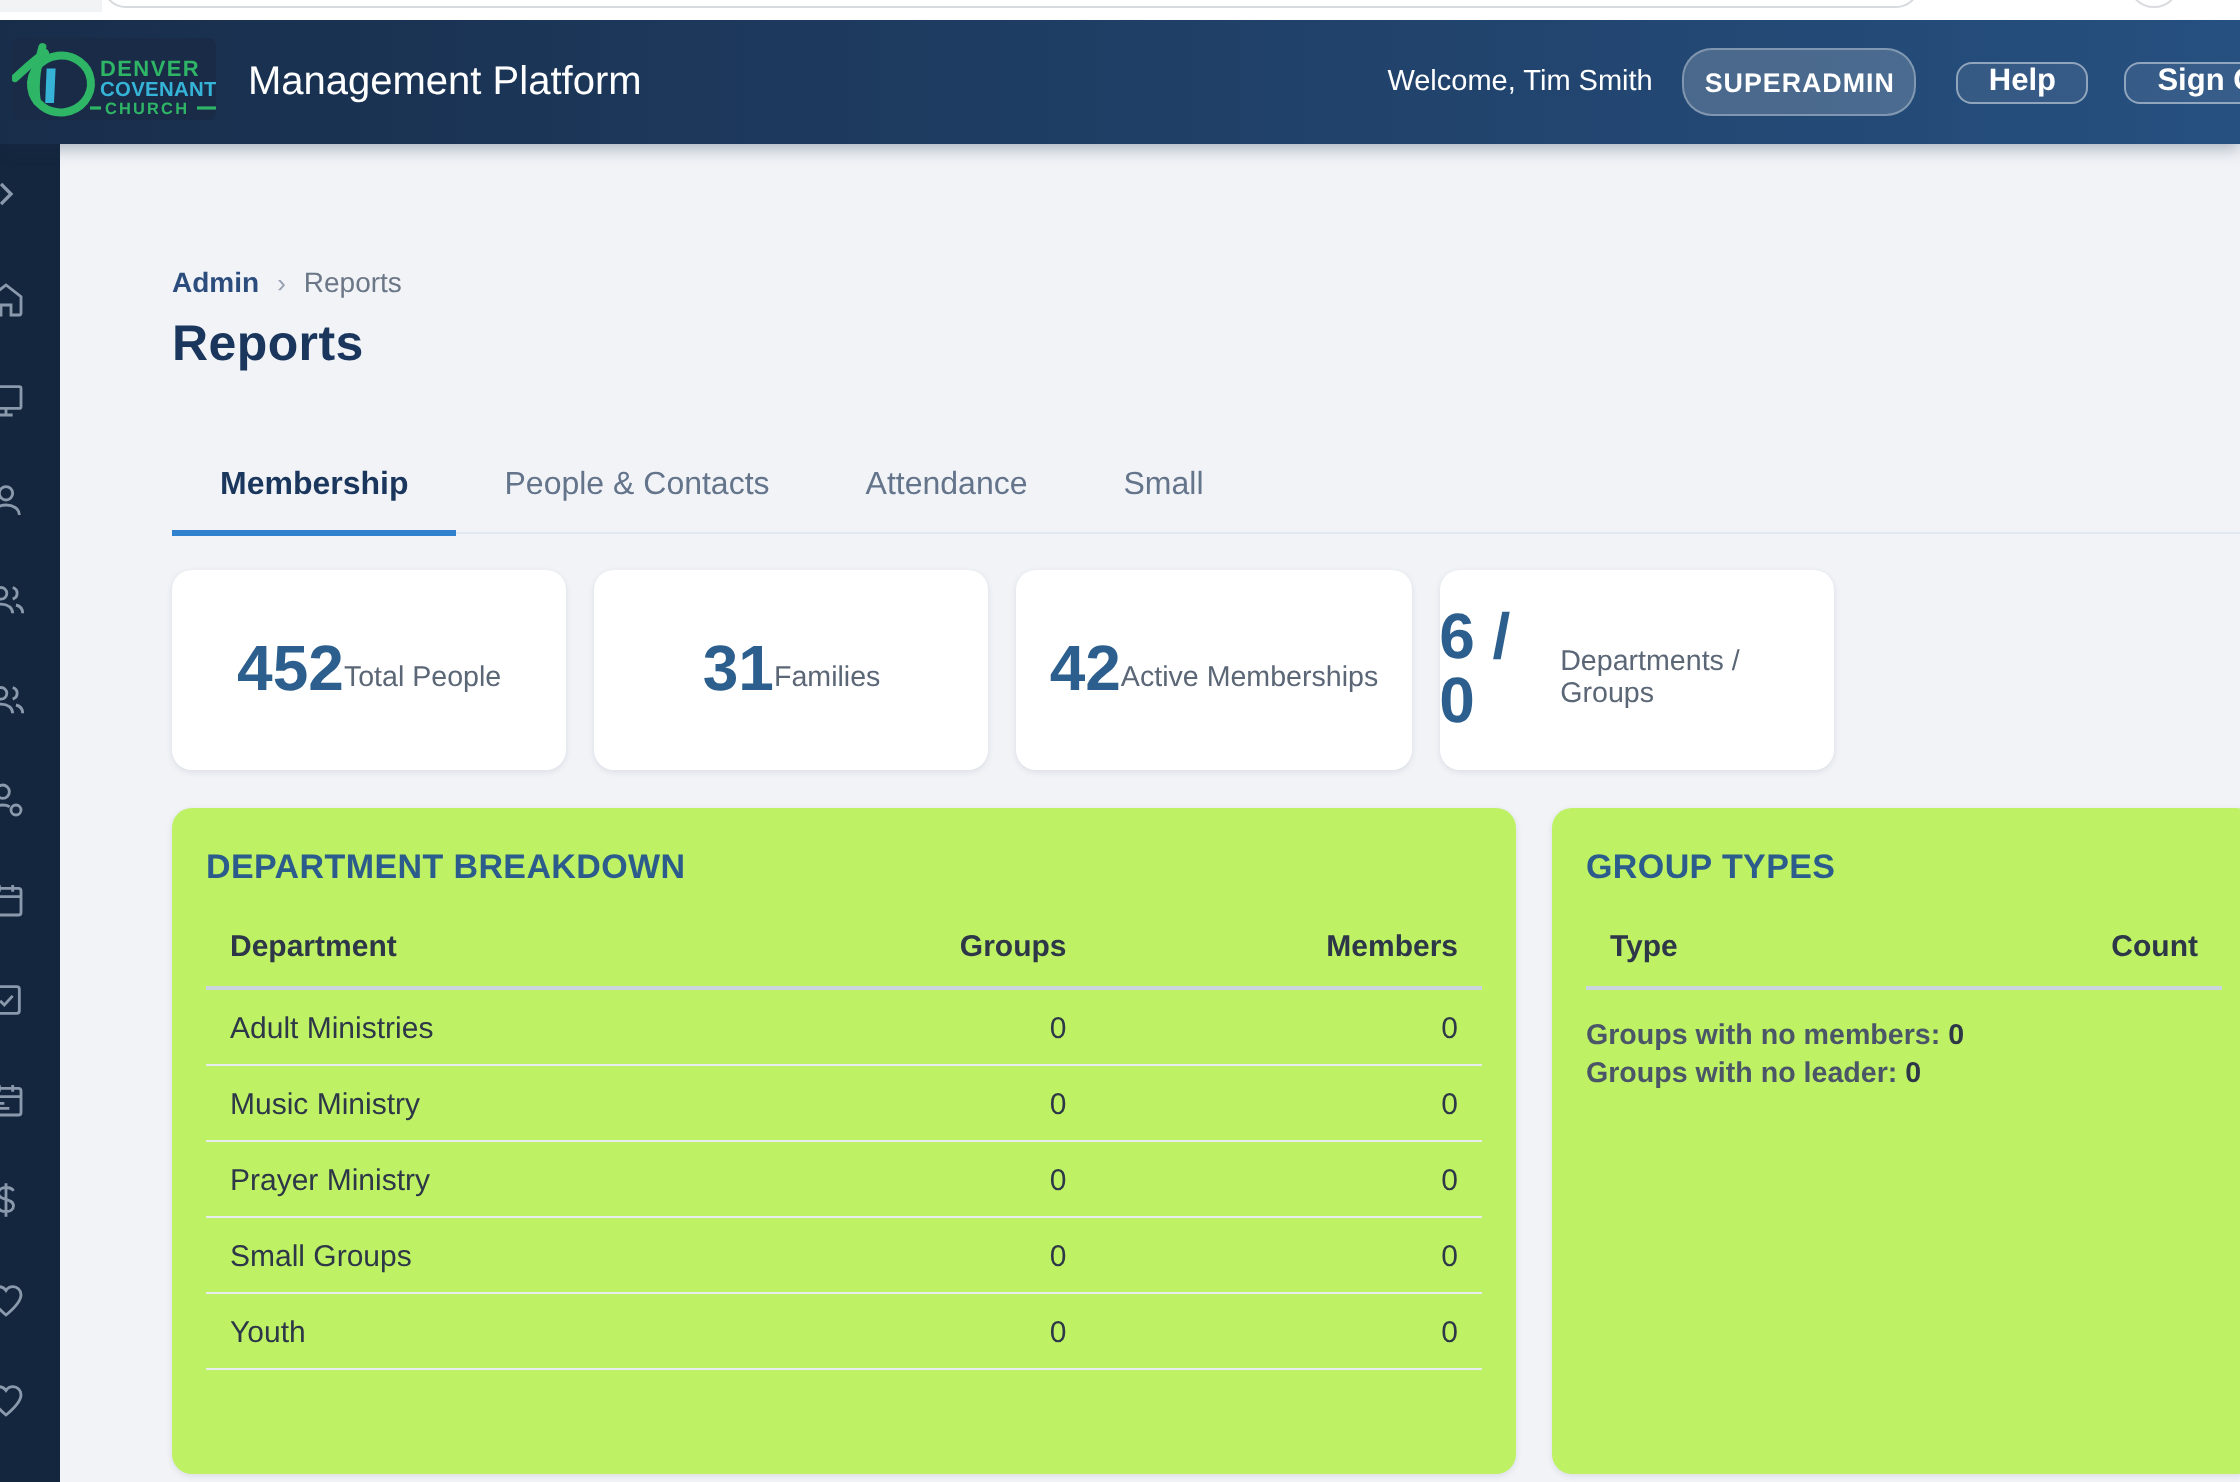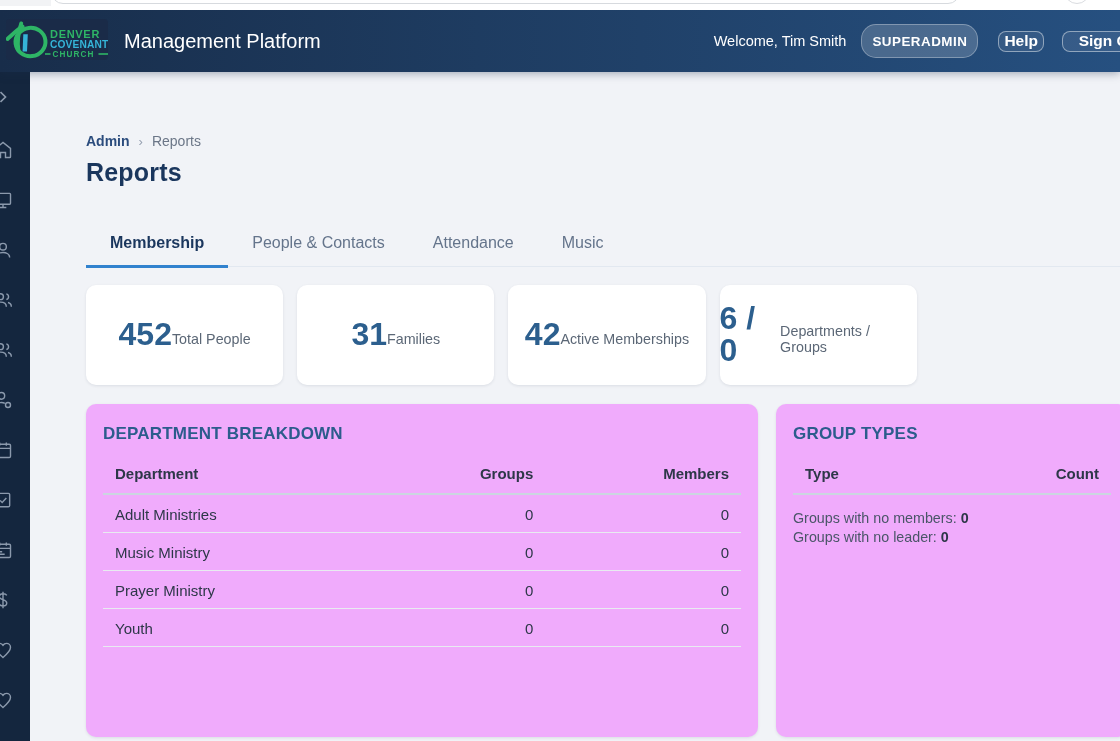--- a/index.html
+++ b/index.html
@@ -11,21 +11,21 @@
   .omni { position:absolute; left:51px; top:-30px; width:909px; height:34px; border:1px solid #d7dade; border-radius:12px; background:#fff; }
   .ext { position:absolute; left:1064px; top:-22px; width:26px; height:26px; border:1px solid #dadce0; border-radius:50%; background:#fff; }
 
   
   .header { position:absolute; left:0; top:10px; width:1120px; height:62px; background:linear-gradient(to right,#182d4a,#265080); z-index:40; box-shadow:0 2px 8px rgba(25,45,75,0.35); }
   .logo { position:absolute; left:6px; top:9px; width:102px; height:41px; background:#1a2b48; border-radius:4px; }
   .brand { position:absolute; left:124px; top:0; height:62px; display:flex; align-items:center; color:#fff; font-size:20px; font-weight:normal; }
   .hright { position:absolute; right:-40px; top:0; height:62px; display:flex; align-items:center; }
   .welcome { color:#fff; font-size:14.5px; }
   .pill { margin-left:15px; height:30px; padding:16px 10px; display:flex; align-items:center; border-radius:15px; background:rgba(255,255,255,0.18); border:1px solid rgba(255,255,255,0.3); color:#fff; font-size:13.4px; font-weight:bold; letter-spacing:0.5px; }
-  .btn { margin-left:20px; height:21px; padding:0 5px; display:flex; align-items:center; border-radius:8px; border:1px solid rgba(255,255,255,0.45); color:#fff; font-size:15.5px; font-weight:bold; background:rgba(255,255,255,0.08); }
+  .btn { margin-left:20px; height:21px; padding:0 15px; display:flex; align-items:center; border-radius:8px; border:1px solid rgba(255,255,255,0.45); color:#fff; font-size:15.5px; font-weight:bold; background:rgba(255,255,255,0.08); }
   .btn.signout { margin-left:18px; width:98px; justify-content:center; }
 
   
   .sidebar { position:absolute; left:0; top:72px; width:30px; height:669px; background:#14263e; overflow:hidden; z-index:30; }
   .sicon { position:absolute; left:-7px; width:20px; height:20px; color:#8b99ac; }
   .sicon svg { width:20px; height:20px; display:block; }
 
   
   .content { position:absolute; left:30px; top:72px; width:1090px; height:669px; background:#f1f3f7; }
   .crumbs { position:absolute; left:56px; top:61px; font-size:14px; color:#6b7687; }
@@ -37,29 +37,29 @@
   .tabs { position:absolute; left:56px; top:148px; width:1034px; height:47px; display:flex; border-bottom:1px solid #e2e8f0; }
   .tab { padding:0 24px; display:flex; align-items:center; font-size:16px; color:#64748b; height:46px; }
   .tab.active { color:#1a365d; font-weight:bold; border-bottom:3px solid #3182ce; margin-bottom:-2px; height:48px; }
   .card { background:#fff; border-radius:10px; height:100px; box-shadow:0 1px 3px rgba(25,40,70,0.1); display:flex; flex-direction:row; align-items:center; justify-content:center; }
   .card .num { font-size:32px; font-weight:bold; color:#2c5f8e; line-height:1; margin-top:-2px; }
   .card .lbl { font-size:14.3px; color:#5b6776; margin-top:8px; }
   .cardwrap { position:absolute; left:56px; top:213px; width:1042px; display:grid; grid-template-columns:repeat(5,1fr); gap:14px; }
 
   
   .panelrow { position:absolute; left:56px; top:332px; width:1042px; display:flex; gap:18px; }
-  .panel { background:#f0abfc; border-radius:10px; box-shadow:0 1px 3px rgba(25,40,70,0.1); height:333px; padding:17px; }
+  .panel { background:#bef264; border-radius:10px; box-shadow:0 1px 3px rgba(25,40,70,0.1); height:333px; padding:17px; }
   .panel.left { width:672px; }
   .panel.right { width:352px; }
   .ptitle { font-size:17px; font-weight:bold; color:#2c5c8c; letter-spacing:0.2px; margin:3px 0 0 0; }
   table { width:100%; border-collapse:collapse; margin-top:15px; }
   th { font-size:15px; color:#2d3748; text-align:left; padding:5.5px 12px 11px; border-bottom:2px solid #cbd5e0; }
   th.r, td.r { text-align:right; }
   td { font-size:15px; color:#2d3748; padding:11.5px 12px 8.5px; border-bottom:1px solid #e8ebf0; }
-  .gstats { margin-top:14px; font-size:14.3px; color:#4a5568; line-height:19px; }
+  .gstats { margin-top:14px; font-size:14.3px; color:#4a5568; line-height:19px;font-weight:bold; }
   .gstats b { color:#2d3748; }
 </style>
 </head>
 <body>
 
 <div class="header">
   <div class="logo">
     <svg width="102" height="41" viewBox="0 0 102 41">
       <g fill="none" stroke-linecap="round">
         <ellipse cx="24.5" cy="23" rx="15" ry="14.2" stroke="#2eb566" stroke-width="4" transform="rotate(-7 24.5 23)"></ellipse>
@@ -169,21 +169,21 @@
 </div>
 
 <div class="content">
   <div class="crumbs"><span class="admin">Admin</span><span class="sep">›</span><span>Reports</span></div>
   <h1>Reports</h1>
 
   <div class="tabs">
     <div class="tab active">Membership</div>
     <div class="tab">People &amp; Contacts</div>
     <div class="tab">Attendance</div>
-    <div class="tab">Music</div>
+    <div class="tab">Small</div>
   </div>
 
   <div class="cardwrap">
     <div class="card">
         <div class="num">452</div>
         <div class="lbl">Total People</div>
       </div>
     <div class="card">
         <div class="num">31</div>
         <div class="lbl">Families</div>
@@ -217,20 +217,25 @@
               <td>Music Ministry</td>
               <td class="r">0</td>
               <td class="r">0</td>
             </tr>
         <tr>
               <td>Prayer Ministry</td>
               <td class="r">0</td>
               <td class="r">0</td>
             </tr>
         <tr>
+              <td>Small Groups</td>
+              <td class="r">0</td>
+              <td class="r">0</td>
+            </tr>
+        <tr>
               <td>Youth</td>
               <td class="r">0</td>
               <td class="r">0</td>
             </tr>
       </tbody>
         </table>
     </div>
     <div class="panel right">
       <div class="ptitle">GROUP TYPES</div>
       <table>

